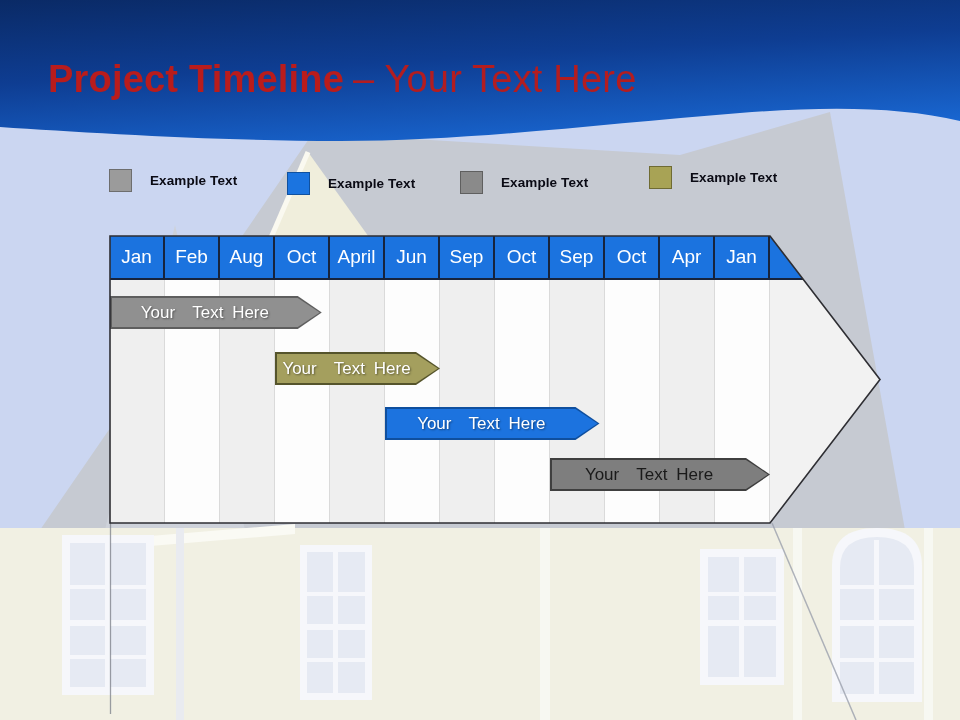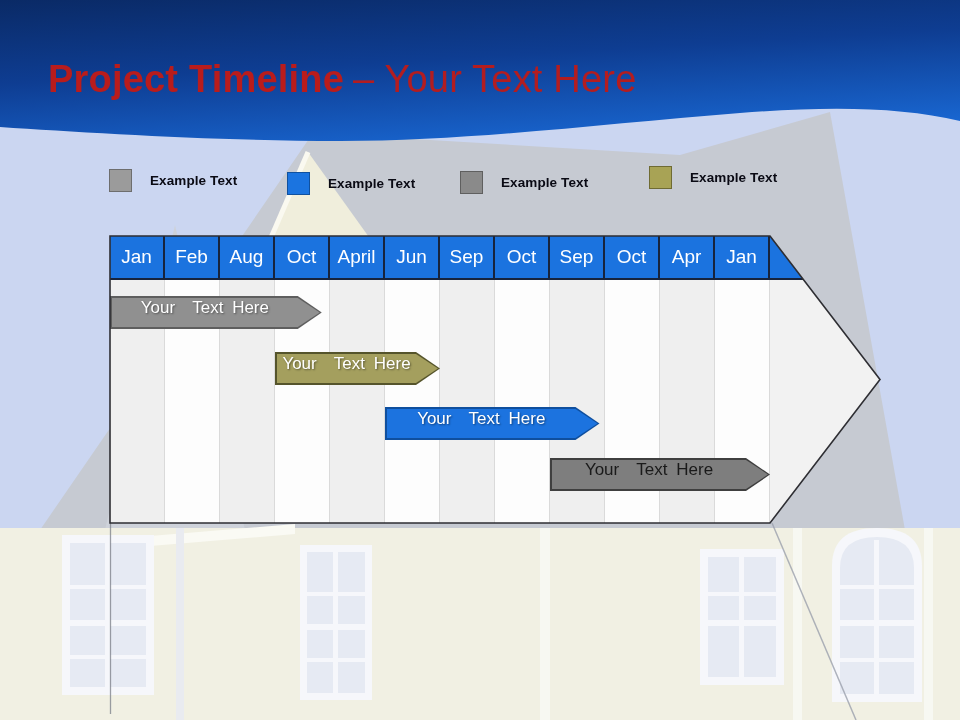--- a/index.html
+++ b/index.html
@@ -31,21 +31,21 @@
          color:#ffffff;font-size:19px;}
   .tl-body{position:absolute;left:0;top:44px;width:770px;height:243px;display:flex;}
   .col{flex:0 0 55px;box-sizing:border-box;border-right:1px solid #dadada;background:#efefef;}
   .col.even{background:#fdfdfd;}
   .col.filler{flex:1 1 auto;border-right:none;background:#f2f2f2;}
 
   .bar{position:absolute;height:33px;
        clip-path:polygon(0 0,calc(100% - 24px) 0,100% 50%,calc(100% - 24px) 100%,0 100%);}
   .bar-inner{position:absolute;left:2px;top:2px;right:2px;bottom:2px;
        clip-path:polygon(0 0,calc(100% - 22px) 0,100% 50%,calc(100% - 22px) 100%,0 100%);
-       display:flex;align-items:flex-start;justify-content:center;}
+       display:flex;align-items:center;justify-content:center;}
   .bar-inner span{font-size:17px;white-space:pre;word-spacing:4px;padding-right:22px;}
   .bar-inner span.shadowed{text-shadow:1px 1px 2px rgba(0,0,0,.45);}
 </style>
 </head>
 <body>
 
 <svg class="layer" style="z-index:0" viewBox="0 0 960 720">
   <rect x="0" y="80" width="960" height="640" fill="#CBD6F1"></rect>
 
   <polygon points="313,133 40,530 905,530 830,112 680,155" fill="#C6CAD2"></polygon>

